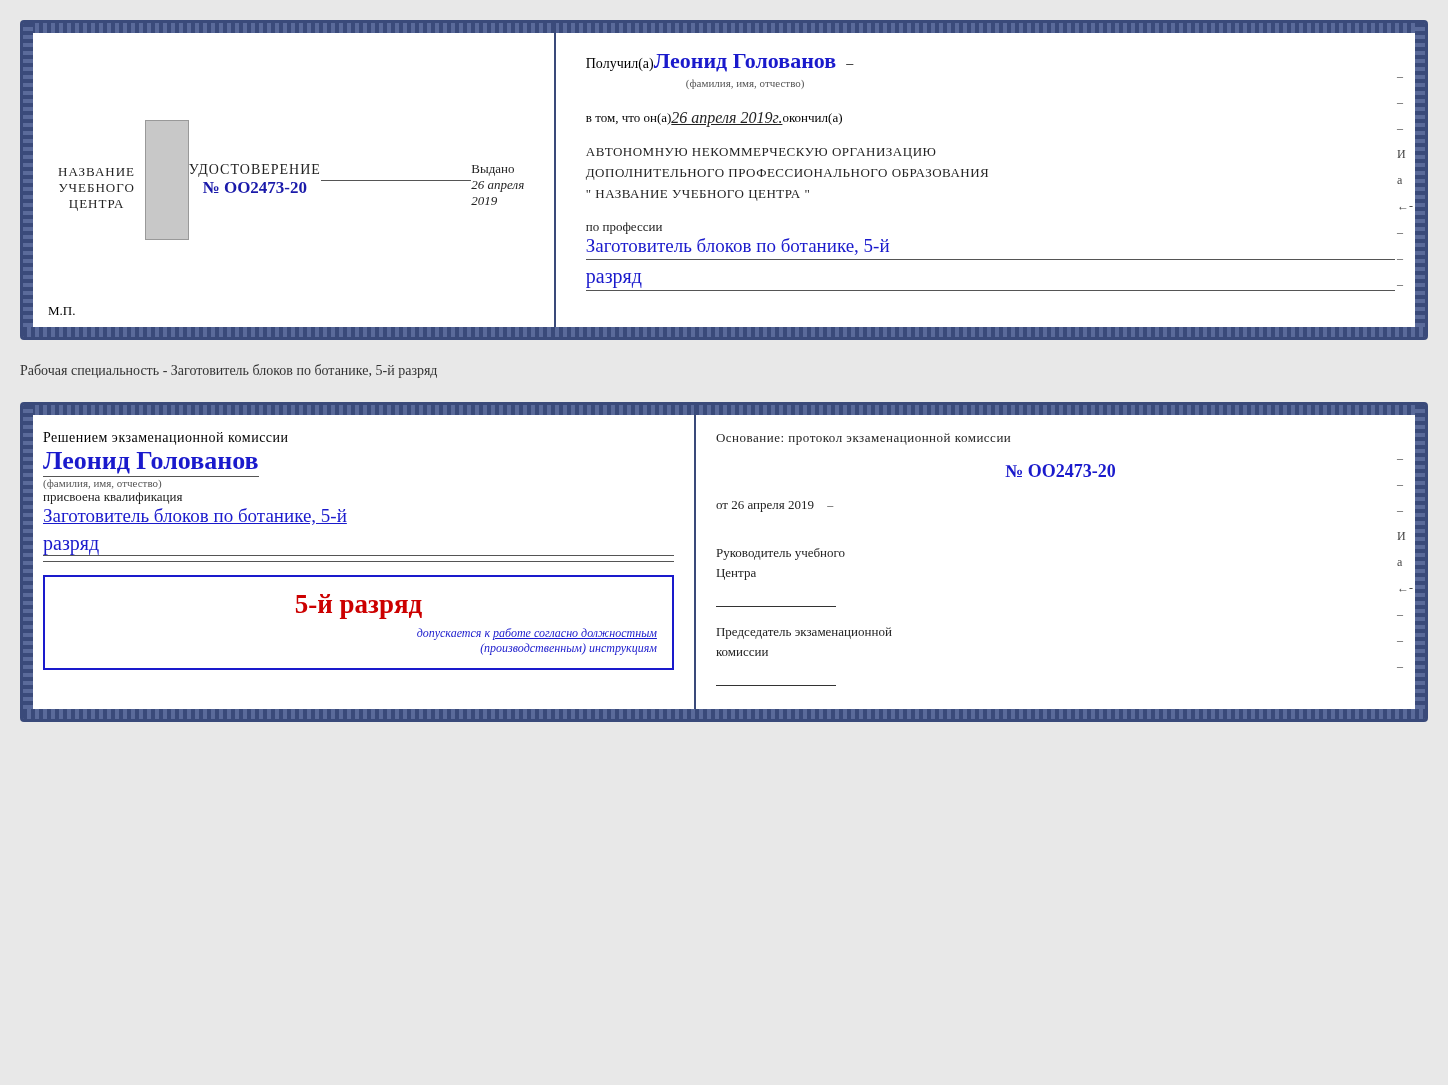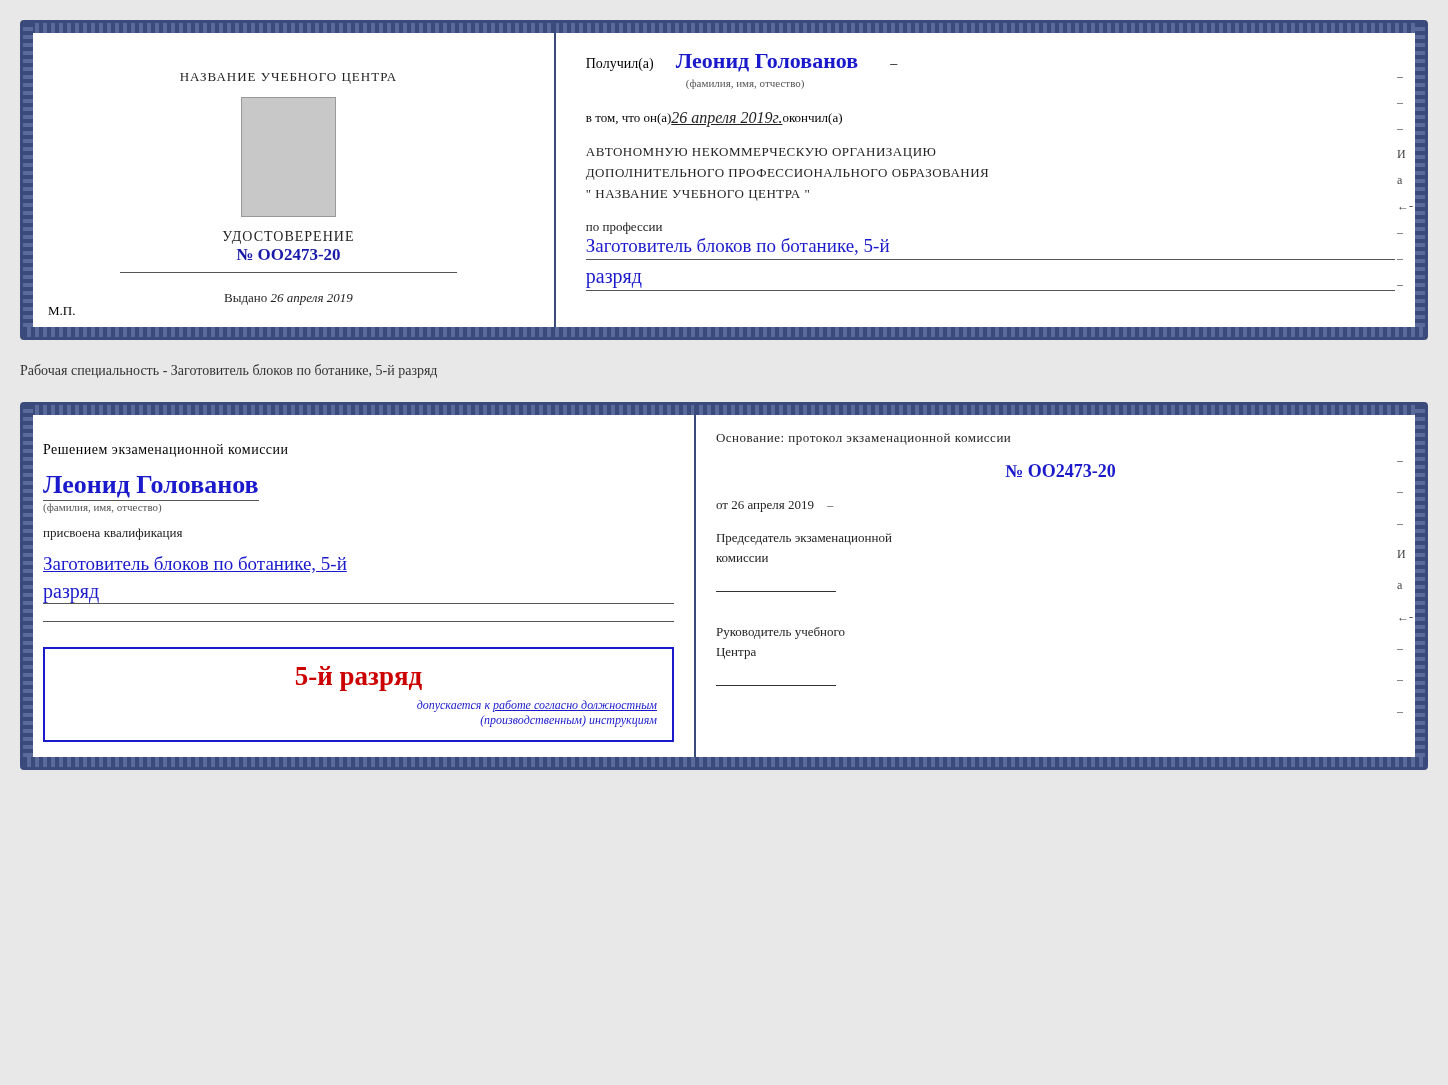--- a/index.html
+++ b/index.html
@@ -44,21 +44,20 @@
       bottom: 0; left: 0; right: 0;
       height: 10px;
       background: repeating-linear-gradient(90deg, #3a4a7a 0px, #3a4a7a 4px, #5a6a9a 4px, #5a6a9a 8px);
     }
 
     .doc-left {
       width: 38%;
       border-right: 2px solid #3a4a7a;
       padding: 30px 25px 30px 25px;
       display: flex;
-      flex-direction: column;
       align-items: center;
       justify-content: space-around;
       position: relative;
     }
 
     .doc-right {
       width: 62%;
       padding: 25px 30px 25px 30px;
       display: flex;
       flex-direction: column;
@@ -191,21 +190,20 @@
       padding: 5px 0;
     }
 
     
     .doc2-left {
       width: 48%;
       border-right: 2px solid #3a4a7a;
       padding: 25px 20px 25px 20px;
       display: flex;
       flex-direction: column;
-      gap: 12px;
       position: relative;
     }
 
     .doc2-left::before {
       content: '';
       position: absolute;
       left: 0; top: 0; bottom: 0;
       width: 10px;
       background: repeating-linear-gradient(180deg, #3a4a7a 0px, #3a4a7a 4px, #5a6a9a 4px, #5a6a9a 8px);
     }
@@ -368,21 +366,21 @@
         <span class="dash-mark">–</span>
         <span class="dash-mark">–</span>
         <span class="dash-mark">И</span>
         <span class="dash-mark">а</span>
         <span class="dash-mark">←-</span>
         <span class="dash-mark">–</span>
         <span class="dash-mark">–</span>
         <span class="dash-mark">–</span>
       </div>
 
-      <div style="display:flex; align-items:baseline; gap:22px; flex-wrap:wrap;">
+      <div style="display:flex; align-items:baseline; gap:0; flex-wrap:wrap;">
         <span style="font-size:14px;">Получил(а)</span>
         <span class="recipient-name">Леонид Голованов</span>
         <span style="font-size:14px; margin-left:10px;">–</span>
       </div>
       <div class="small-label" style="margin-top:-12px; text-align:left; padding-left:100px;">(фамилия, имя, отчество)</div>
 
       <div style="display:flex; align-items:center; gap:0; flex-wrap:wrap; margin-top:5px;">
         <span style="font-size:13px;">в том, что он(а)</span>
         <span class="confirm-date">26 апреля 2019г.</span>
         <span style="font-size:13px;font-family:Liberation Serif, serif;">окончил(а)</span>
@@ -452,29 +450,29 @@
       <div class="basis-line">Основание: протокол экзаменационной комиссии</div>
 
       <div class="protocol-number">№ OO2473-20</div>
 
       <div class="date-line">
         <span>от</span>
         <span>26 апреля 2019</span>
         <span class="dash-mark" style="margin-left:10px;">–</span>
       </div>
 
+      <div style="margin-top:15px;">
+        <div class="director-label">
+          <span>Руководитель учебного<br>Центра</span>
+        </div>
+        <div class="sign-line"></div>
+      </div>
+
       <div>
         <div class="chairman-label">
           <span>Председатель экзаменационной<br>комиссии</span>
         </div>
         <div class="sign-line"></div>
       </div>
-
-      <div style="margin-top:15px;">
-        <div class="director-label">
-          <span>Руководитель учебного<br>Центра</span>
-        </div>
-        <div class="sign-line"></div>
-      </div>
     </div>
   </div>
 
 </div>
 
 </body></html>

